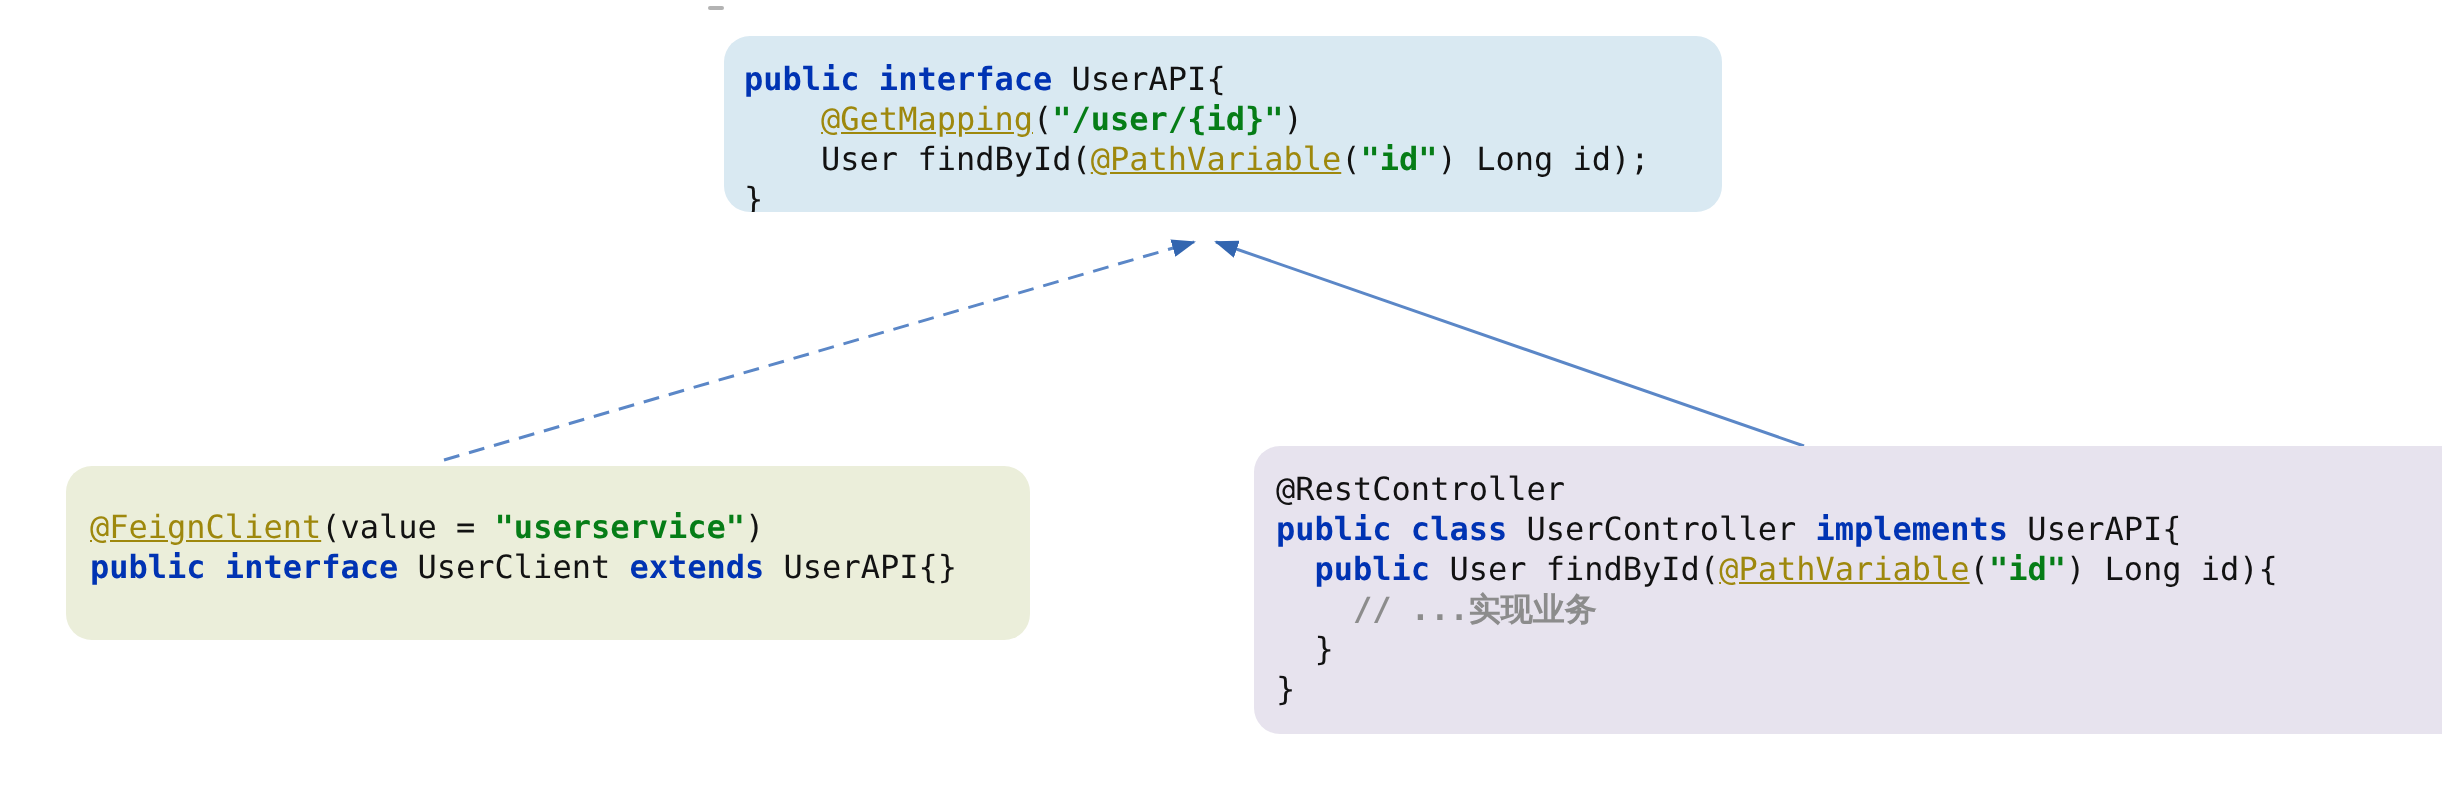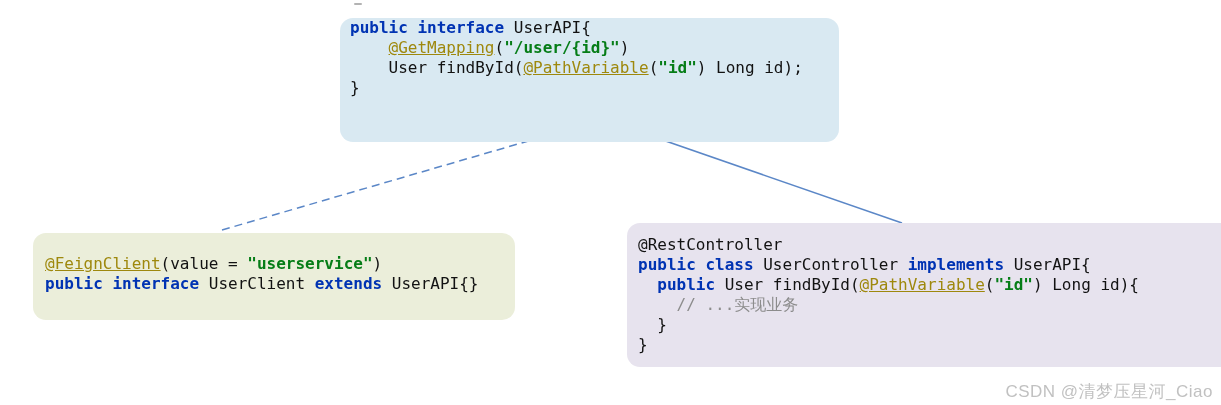--- a/index.html
+++ b/index.html
@@ -20,30 +20,30 @@
 
   .code-block {
     position: absolute;
     box-sizing: border-box;
     border-radius: 13px;
     font-size: 16px;
     line-height: 20px;
     white-space: pre;
     overflow: hidden;
   }
-  #block-userapi        { left: 340px; top: 18px;  width: 499px; height: 124px; padding: 0 10px; }
+  #block-userapi        { left: 362px; top: 18px;  width: 499px; height: 88px; padding: 12px 10px; }
   #block-userclient     { left: 33px;  top: 233px; width: 482px; height: 87px;  padding: 21px 12px; }
   #block-usercontroller { left: 627px; top: 223px; width: 650px; height: 144px; padding: 12px 11px; }
 
   .code-line { height: 20px; }
   .tok-kw  { color: var(--kw);  font-weight: bold; }
   .tok-an  { color: var(--an); text-decoration: underline; }
   .tok-st  { color: var(--st);  font-weight: bold; }
   .tok-pl  { color: var(--pl); }
-  .tok-cmt { color: var(--cmt); }
+  .tok-cmt { color: var(--cmt); font-weight: bold; }
 
   .top-mark {
     position: absolute;
     left: 354px; top: 3px;
     width: 8px; height: 2px;
     background: #b3b3b3;
     border-radius: 1px;
   }
 
   .watermark {
@@ -71,15 +71,14 @@
     </svg>
 
   <div class="top-mark"></div>
 
   <div class="code-block" id="block-userapi" style="background: rgb(217, 233, 242);"><div class="code-line"><span class="tok-kw">public interface</span><span class="tok-pl"> UserAPI{</span></div><div class="code-line"><span class="tok-pl">    </span><span class="tok-an">@GetMapping</span><span class="tok-pl">(</span><span class="tok-st">"/user/{id}"</span><span class="tok-pl">)</span></div><div class="code-line"><span class="tok-pl">    User findById(</span><span class="tok-an">@PathVariable</span><span class="tok-pl">(</span><span class="tok-st">"id"</span><span class="tok-pl">) Long id);</span></div><div class="code-line"><span class="tok-pl">}</span></div></div>
 
   <div class="code-block" id="block-userclient" style="background: rgb(235, 238, 218);"><div class="code-line"><span class="tok-an">@FeignClient</span><span class="tok-pl">(value = </span><span class="tok-st">"userservice"</span><span class="tok-pl">)</span></div><div class="code-line"><span class="tok-kw">public interface</span><span class="tok-pl"> UserClient </span><span class="tok-kw">extends</span><span class="tok-pl"> UserAPI{}</span></div></div>
 
   <div class="code-block" id="block-usercontroller" style="background: rgb(231, 227, 238);"><div class="code-line"><span class="tok-pl">@RestController</span></div><div class="code-line"><span class="tok-kw">public class</span><span class="tok-pl"> UserController </span><span class="tok-kw">implements</span><span class="tok-pl"> UserAPI{</span></div><div class="code-line"><span class="tok-pl">  </span><span class="tok-kw">public</span><span class="tok-pl"> User findById(</span><span class="tok-an">@PathVariable</span><span class="tok-pl">(</span><span class="tok-st">"id"</span><span class="tok-pl">) Long id){</span></div><div class="code-line"><span class="tok-cmt">    // ...实现业务</span></div><div class="code-line"><span class="tok-pl">  }</span></div><div class="code-line"><span class="tok-pl">}</span></div></div>
 
-  <div class="watermark" style="color: rgb(193, 193, 193);">CSDN @清梦压星河_Ciao</div>
 
 </div>
 
 </body></html>

